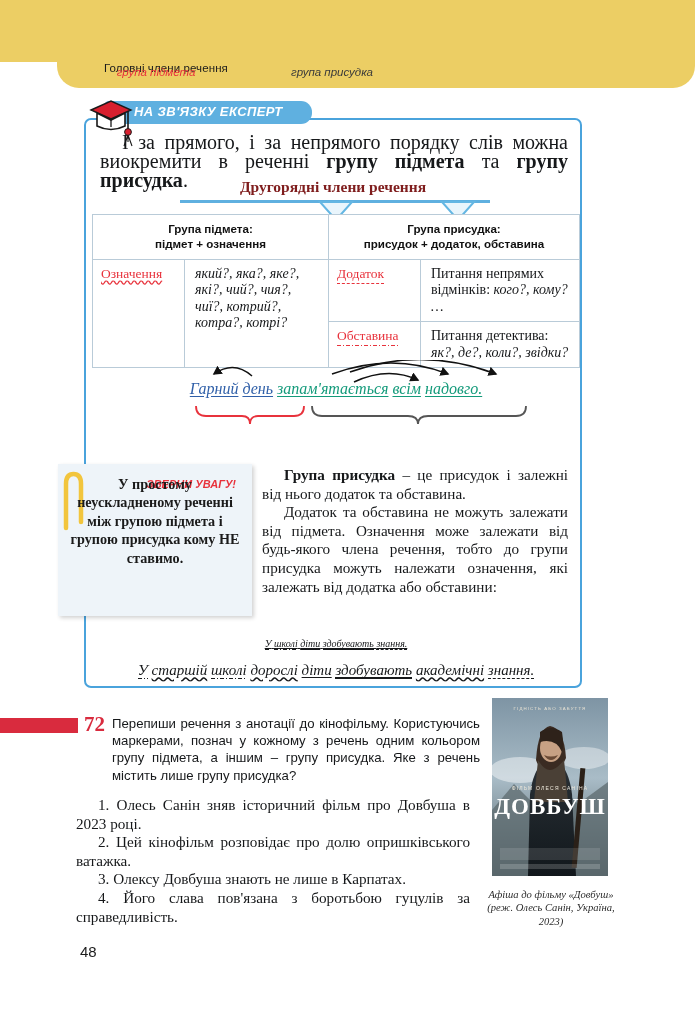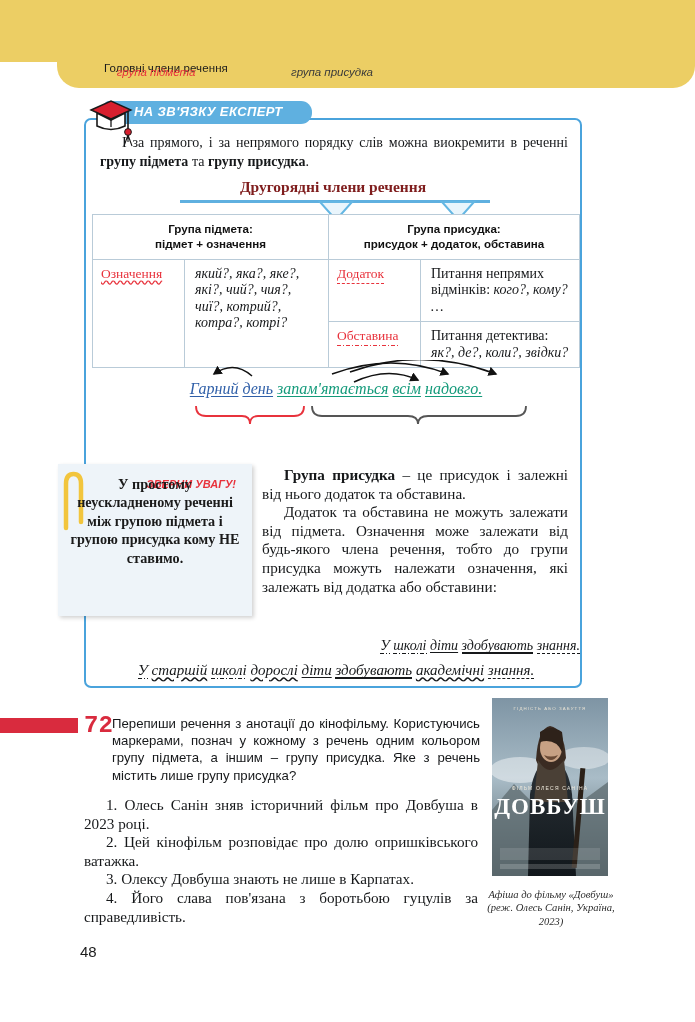--- a/index.html
+++ b/index.html
@@ -42,21 +42,21 @@
     position: absolute; left: 134px; top: 104px;
     font-family: "Liberation Sans", sans-serif;
     font-style: italic; font-weight: bold; font-size: 13px;
     color: #ffffff; letter-spacing: .4px;
   }
   .cap-icon { position: absolute; left: 88px; top: 96px; width: 46px; height: 52px; }
 
   
   .intro {
     position: absolute; left: 100px; top: 133px; width: 468px;
-    font-size: 14px; line-height: 19px; color: #16181a;
+    font-size: 20px; line-height: 19px; color: #16181a;
     text-align: justify; text-indent: 22px;
   }
   .intro b { font-weight: bold; }
 
   .sub-title {
     position: absolute; left: 84px; top: 178px; width: 498px;
     text-align: center; font-family: "Liberation Serif", serif;
     font-weight: bold; font-size: 15.5px; color: #7f1d1d;
   }
   .sub-rule {
@@ -138,22 +138,22 @@
   
   .expl {
     position: absolute; left: 262px; top: 466px; width: 306px;
     font-size: 15.2px; line-height: 18.6px; color: #16181a; text-align: justify;
   }
   .expl p { margin: 0; text-indent: 22px; }
   .expl b { font-weight: bold; }
 
   
   .ex1 {
-    position: absolute; left: 92px; top: 638px; width: 488px; text-align: right;
-    font-style: italic; font-size: 14px; color: #16181a;
+    position: absolute; left: 92px; top: 638px; width: 488px; text-align: center;
+    font-style: italic; font-size: 10px; color: #16181a; text-decoration: underline;
   }
   .ex2 {
     position: absolute; left: 92px; top: 662px; width: 488px; text-align: center;
     font-style: italic; font-size: 15px; color: #16181a;
   }
   .u-solid  { text-decoration: underline; text-underline-offset: 2px; }
   .u-double { border-bottom: 1px solid #16181a; box-shadow: inset 0 -4px 0 -3px #16181a; }
   .u-wavy   { text-decoration: underline wavy #16181a; text-underline-offset: 1px; }
   .u-dash   { border-bottom: 1.2px dashed #16181a; }
   .u-dotdash{
@@ -162,30 +162,30 @@
     padding-bottom: 1px;
   }
 
   
   .ex-bar {
     position: absolute; left: 0; top: 718px; width: 78px; height: 15px;
     background: #d92b3e;
   }
   .ex-num {
     position: absolute; left: 84px; top: 712px;
-    font-family: Liberation Mono, monospace; font-weight: bold;
-    font-size: 24px; color: #d92b3e;
+    font-family: Liberation Serif, serif; font-weight: bold;
+    font-size: 21px; color: #d92b3e;
   }
   .ex-task {
     position: absolute; left: 112px; top: 715px; width: 368px;
     font-family: "Liberation Sans", sans-serif;
     font-size: 13.2px; line-height: 17.2px; color: #16181a; text-align: justify;
   }
   .ex-list {
-    position: absolute; left: 84px; top: 796px; width: 394px;
+    position: absolute; left: 76px; top: 796px; width: 394px;
     font-size: 15.2px; line-height: 18.6px; color: #16181a; text-align: justify;
   }
   .ex-list p { margin: 0; text-indent: 22px; }
 
   
   .poster {
     position: absolute; left: 492px; top: 698px; width: 116px; height: 178px;
     overflow: hidden; background: #2d3b44;
   }
   .poster-caption {

